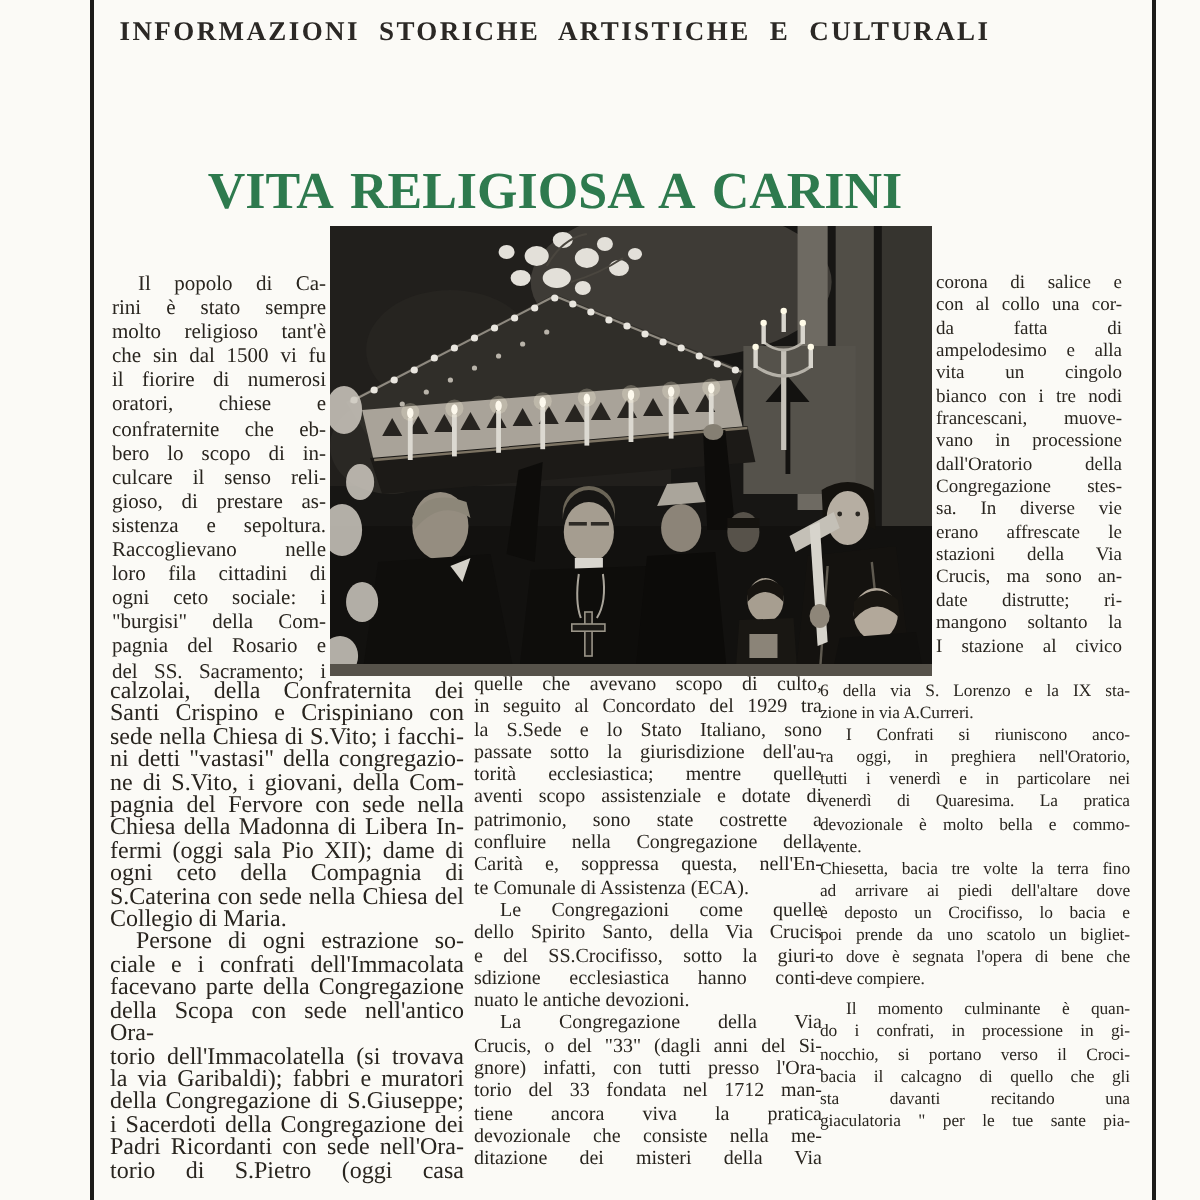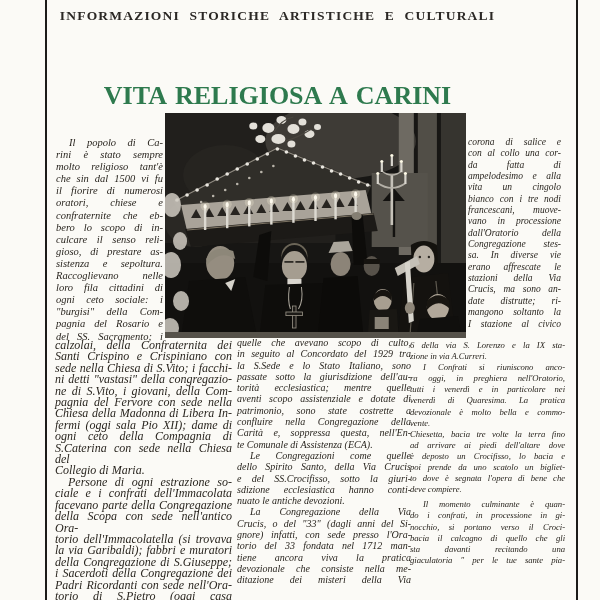--- a/index.html
+++ b/index.html
@@ -8,21 +8,21 @@
   .vrule{position:absolute;top:0;width:2px;height:600px;background:#1c1b19;}
   .vrule.left{left:45px;}
   .vrule.right{left:576px;}
   .kicker{position:absolute;left:45px;top:8px;width:465px;text-align:center;
           font-weight:bold;font-size:13.5px;letter-spacing:1.2px;word-spacing:5px;
           color:#2b2825;}
   .title{position:absolute;left:45px;top:49px;width:465px;text-align:center;
          font-weight:bold;font-size:26px;letter-spacing:0px;word-spacing:3px;
          color:#2e7a4e;margin-top:32px;}
   .photo{position:absolute;left:165px;top:113px;width:301px;height:225px;}
-  .col{position:absolute;color:#29251f;font-style:italic;}
+  .col{position:absolute;color:#29251f;}
   .ln{text-align:justify;text-align-last:justify;}
   .ln.end{text-align-last:left;}
   .ln.ind{text-indent:13px;}
   .ln.gap{margin-top:4px;}
   #col-ln{left:56px;top:137px;width:107px;font-size:10.5px;line-height:12.1px;}
   #col-lw{left:55px;top:340px;width:177px;font-size:12px;line-height:11.4px;}
   #col-m{left:237px;top:337px;width:174px;font-size:10px;line-height:11.3px;}
   #col-rn{left:468px;top:137px;width:93px;font-size:9.5px;line-height:11.35px;}
   #col-rw{left:410px;top:340px;width:155px;font-size:8.7px;line-height:11.1px;letter-spacing:-0.05px;}
 </style>
@@ -292,21 +292,21 @@
       <div class="ln">confluire nella Congregazione della</div>
       <div class="ln">Carità e, soppressa questa, nell'En-</div>
       <div class="ln end">te Comunale di Assistenza (ECA).</div>
       <div class="ln ind">Le Congregazioni come quelle</div>
       <div class="ln">dello Spirito Santo, della Via Crucis</div>
       <div class="ln">e del SS.Crocifisso, sotto la giuri-</div>
       <div class="ln">sdizione ecclesiastica hanno conti-</div>
       <div class="ln end">nuato le antiche devozioni.</div>
       <div class="ln ind">La Congregazione della Via</div>
       <div class="ln">Crucis, o del "33" (dagli anni del Si-</div>
-      <div class="ln">gnore) infatti, con sede presso l'Ora-</div>
+      <div class="ln">gnore) infatti, con tutti presso l'Ora-</div>
       <div class="ln">torio del 33 fondata nel 1712 man-</div>
       <div class="ln">tiene ancora viva la pratica</div>
       <div class="ln">devozionale che consiste nella me-</div>
       <div class="ln">ditazione dei misteri della Via</div>
     </div>
   <div id="col-rn" class="col">
       <div class="ln">corona di salice e</div>
       <div class="ln">con al collo una cor-</div>
       <div class="ln">da fatta di</div>
       <div class="ln">ampelodesimo e alla</div>

